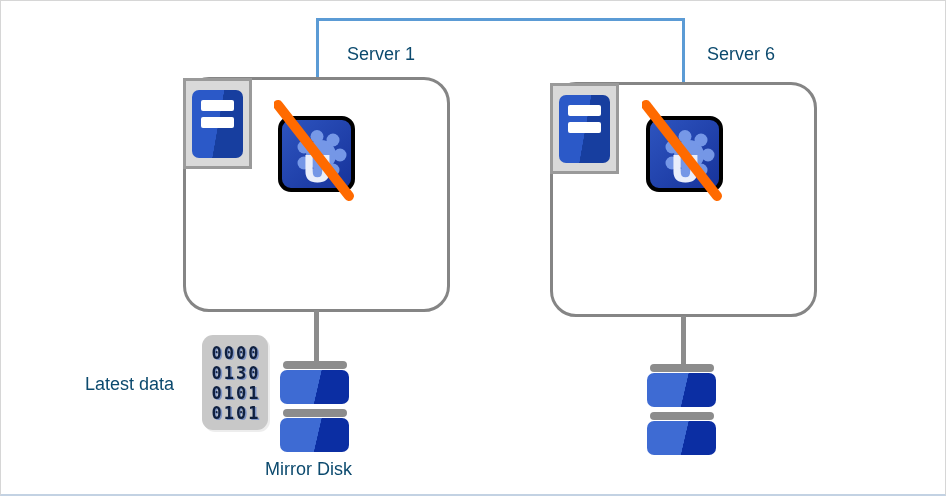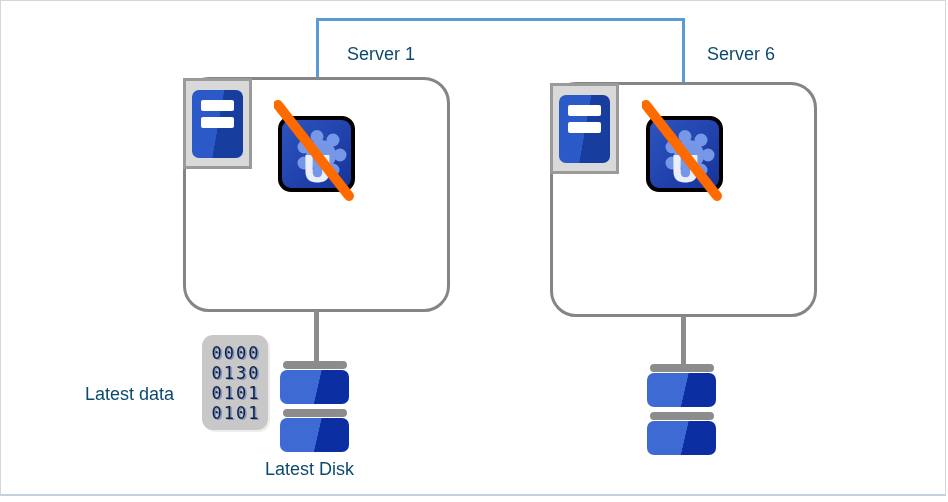--- a/index.html
+++ b/index.html
@@ -13,21 +13,21 @@
   }
   
   .conn{position:absolute;background:#5B9BD5;}
   .conn-h{left:316px;top:18px;width:369px;height:3px;}
   .conn-v1{left:316px;top:18px;width:3px;height:60px;}
   .conn-v2{left:682px;top:18px;width:3px;height:65px;}
   
   .lbl{position:absolute;color:#0c4a6e;font-size:18px;white-space:nowrap;}
   .server1-lbl{left:347px;top:44px;}
   .server2-lbl{left:707px;top:44px;}
-  .latest-lbl{left:85px;top:384px;text-align:center;}
+  .latest-lbl{left:85px;top:374px;text-align:center;}
   .mirror-lbl{left:265px;top:459px;}
   
   .server-box{position:absolute;width:261px;height:229px;background:#fff;
     border:3px solid #858585;border-radius:26px;}
   .s1{left:183px;top:77px;}
   .s2{left:550px;top:82px;}
   
   .tray{position:absolute;width:63px;height:85px;background:#D9D9D9;border:3px solid #9a9a9a;}
   .s1-tray{left:183px;top:78px;}
   .s2-tray{left:550px;top:83px;}
@@ -49,21 +49,21 @@
   .cap2a{left:650px;top:364px;} .cap2b{left:650px;top:412px;}
   .disk{position:absolute;width:69px;height:34px;border-radius:7px;
     background:linear-gradient(103deg,#3E6BD3 54%,#0B2EA3 54.5%);}
   .disk1a{left:280px;top:370px;} .disk1b{left:280px;top:418px;}
   .disk2a{left:647px;top:373px;} .disk2b{left:647px;top:421px;}
   
   .binary{position:absolute;left:202px;top:335px;width:66px;height:95px;
     background:#C8C8C8;border-radius:11px;box-sizing:border-box;padding-top:8px;
     box-shadow:2px 2px 0 rgba(0,0,0,0.07);}
   .binary-row{
-    font-family:"DejaVu Sans Mono",monospace;font-weight:normal;font-size:17px;
+    font-family:"DejaVu Sans Mono",monospace;font-weight:bold;font-size:17px;
     line-height:20px;letter-spacing:2px;text-indent:2px;text-align:center;
     color:#10203f;text-shadow:1.5px 0.5px 0 #7d94c6;
   }
 </style>
 </head>
 <body>
 
 <div class="canvas">
 
   <div class="frame"></div>
@@ -140,15 +140,15 @@
   <div class="disk disk2b"></div>
 
   <div class="binary">
     <div class="binary-row">0000</div>
     <div class="binary-row">0130</div>
     <div class="binary-row">0101</div>
     <div class="binary-row">0101</div>
   </div>
 
   <div class="lbl latest-lbl">Latest data</div>
-  <div class="lbl mirror-lbl">Latest Disk</div>
+  <div class="lbl mirror-lbl">Mirror Disk</div>
 
 </div>
 
 </body></html>

